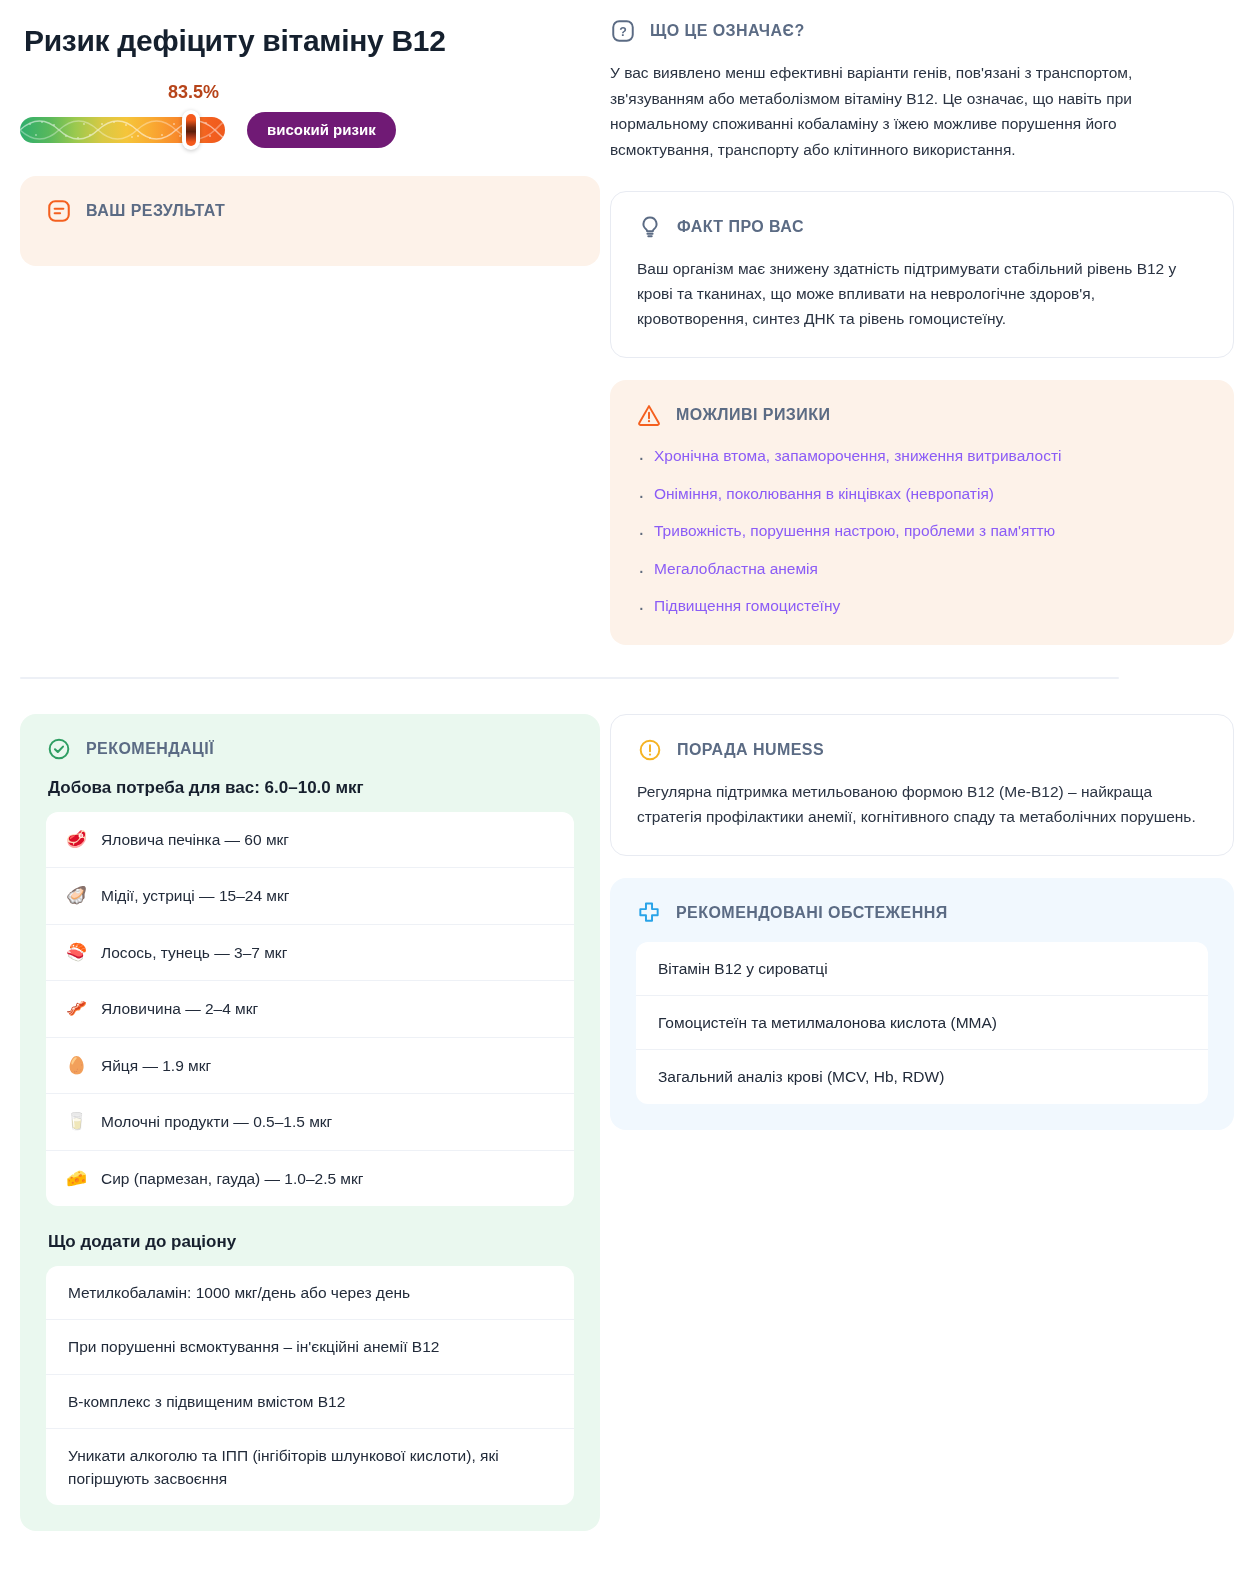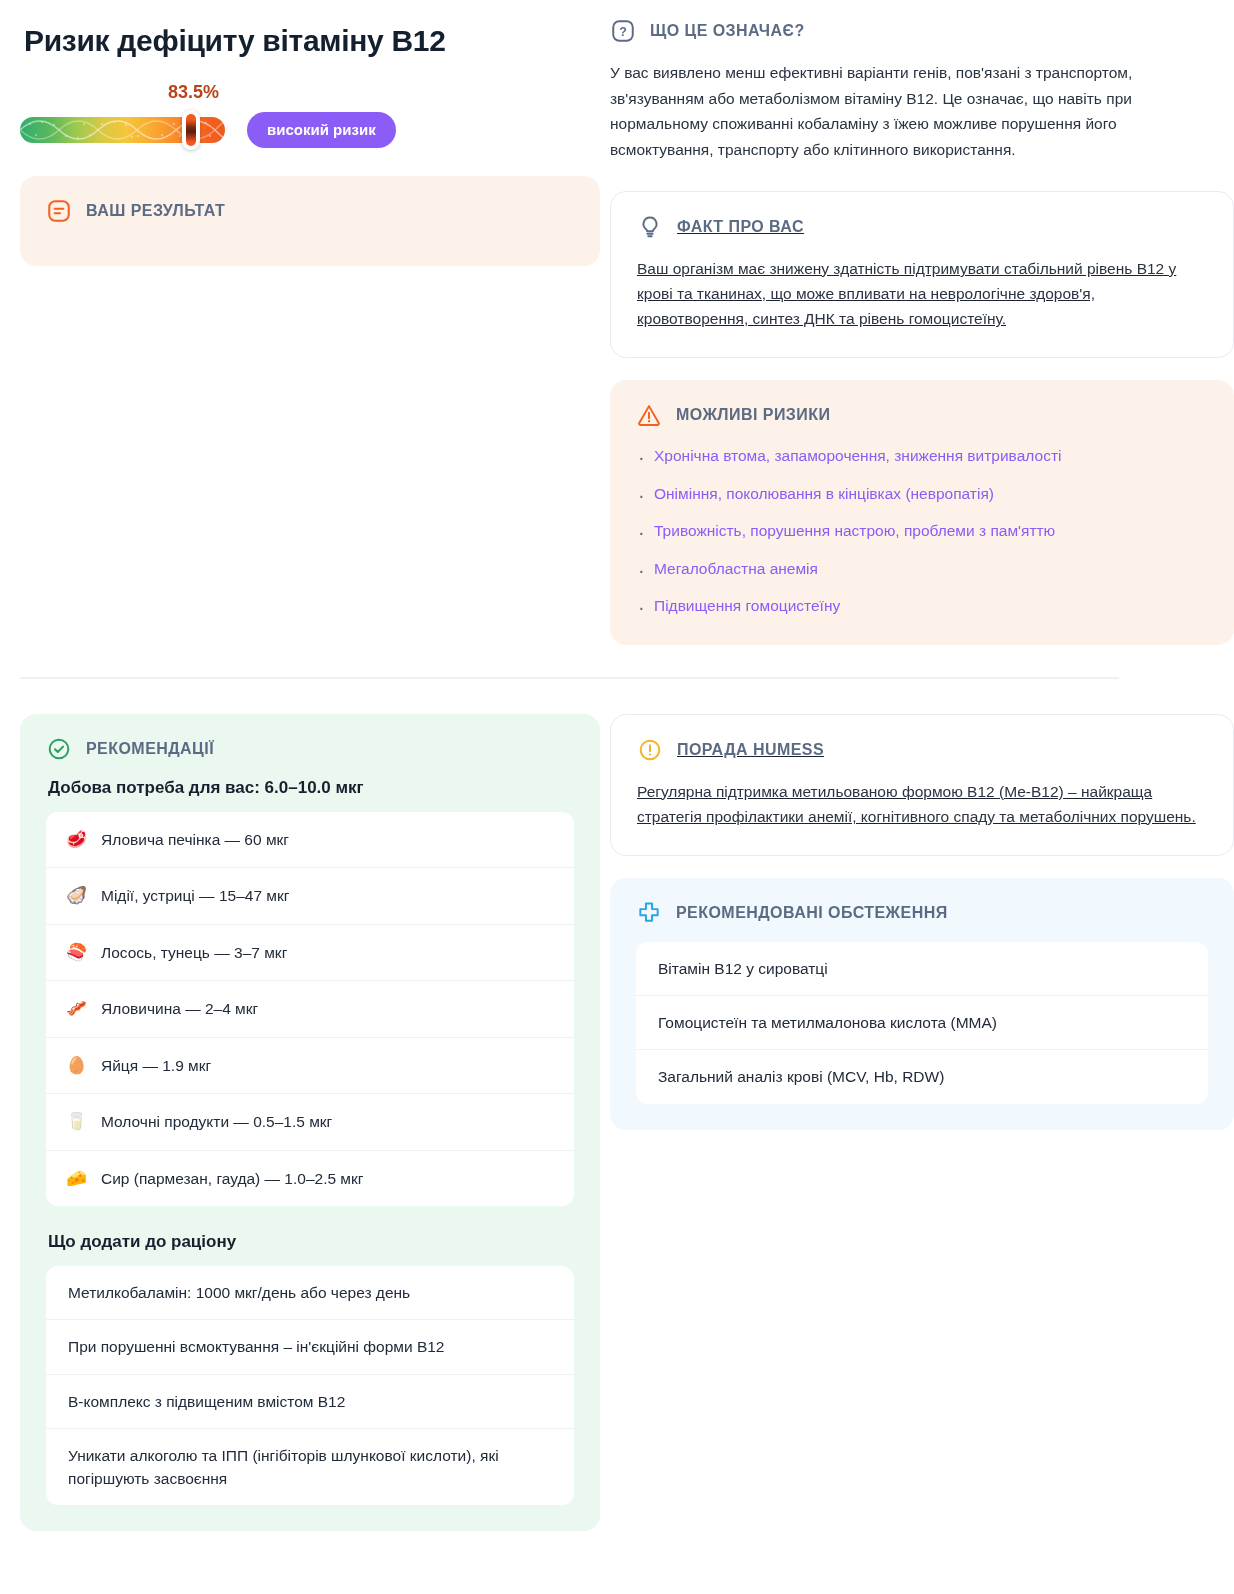--- a/index.html
+++ b/index.html
@@ -80,33 +80,33 @@
     display: flex; align-items: center; justify-content: center;
   }
   .gauge-marker i {
     display: block;
     width: 10px; height: 32px;
     border-radius: 5px;
     background: linear-gradient(180deg,#f4591c 0%,#f4591c 18%,#7a2a10 42%,#5c1f0c 55%,#a1361a 70%,#f4591c 88%,#f4591c 100%);
   }
 
   .risk-badge {
-    background: #8b5cf6;
+    background: #701a75;
     color: #ffffff;
     font-size: 15px;
     font-weight: 700;
     padding: 9px 20px 10px 20px;
     border-radius: 20px;
     white-space: nowrap;
   }
 
   
   .card { border-radius: 16px; padding: 22px 26px 26px 26px; }
   .card.cream   { background: #fdf2e9; }
-  .card.outline { background: #ffffff; border: 1px solid #e8ebf2; text-decoration: underline; }
+  .card.outline { background: #ffffff; border: 1px solid #e8ebf2; }
   .card.green   { background: #eaf8ef; }
   .card.blue    { background: #f1f8fe; }
 
   .card-head {
     display: flex;
     align-items: center;
     gap: 14px;
     margin-bottom: 16px;
   }
   .card-head .ttl {
@@ -343,21 +343,21 @@
 
         <div class="subhead">Добова потреба для вас: 6.0–10.0 мкг</div>
 
         <div class="list-box">
           <div class="list-row">
             <span class="emo">🥩</span>
             <span>Яловича печінка — 60 мкг</span>
           </div>
           <div class="list-row">
             <span class="emo">🦪</span>
-            <span>Мідії, устриці — 15–47 мкг</span>
+            <span>Мідії, устриці — 15–24 мкг</span>
           </div>
           <div class="list-row">
             <span class="emo">🍣</span>
             <span>Лосось, тунець — 3–7 мкг</span>
           </div>
           <div class="list-row">
             <span class="emo">🥓</span>
             <span>Яловичина — 2–4 мкг</span>
           </div>
           <div class="list-row">
@@ -371,21 +371,21 @@
           <div class="list-row">
             <span class="emo">🧀</span>
             <span>Сир (пармезан, гауда) — 1.0–2.5 мкг</span>
           </div>
         </div>
 
         <div class="subhead second">Що додати до раціону</div>
 
         <div class="list-box">
           <div class="list-row plain">Метилкобаламін: 1000 мкг/день або через день</div>
-          <div class="list-row plain">При порушенні всмоктування – ін'єкційні форми B12</div>
+          <div class="list-row plain">При порушенні всмоктування – ін'єкційні анемії B12</div>
           <div class="list-row plain">B-комплекс з підвищеним вмістом B12</div>
           <div class="list-row plain">Уникати алкоголю та ІПП (інгібіторів шлункової кислоти), які погіршують засвоєння</div>
         </div>
       </div>
     </div>
 
     <div class="col-right">
 
       <div class="card outline">
         <div class="card-head">

